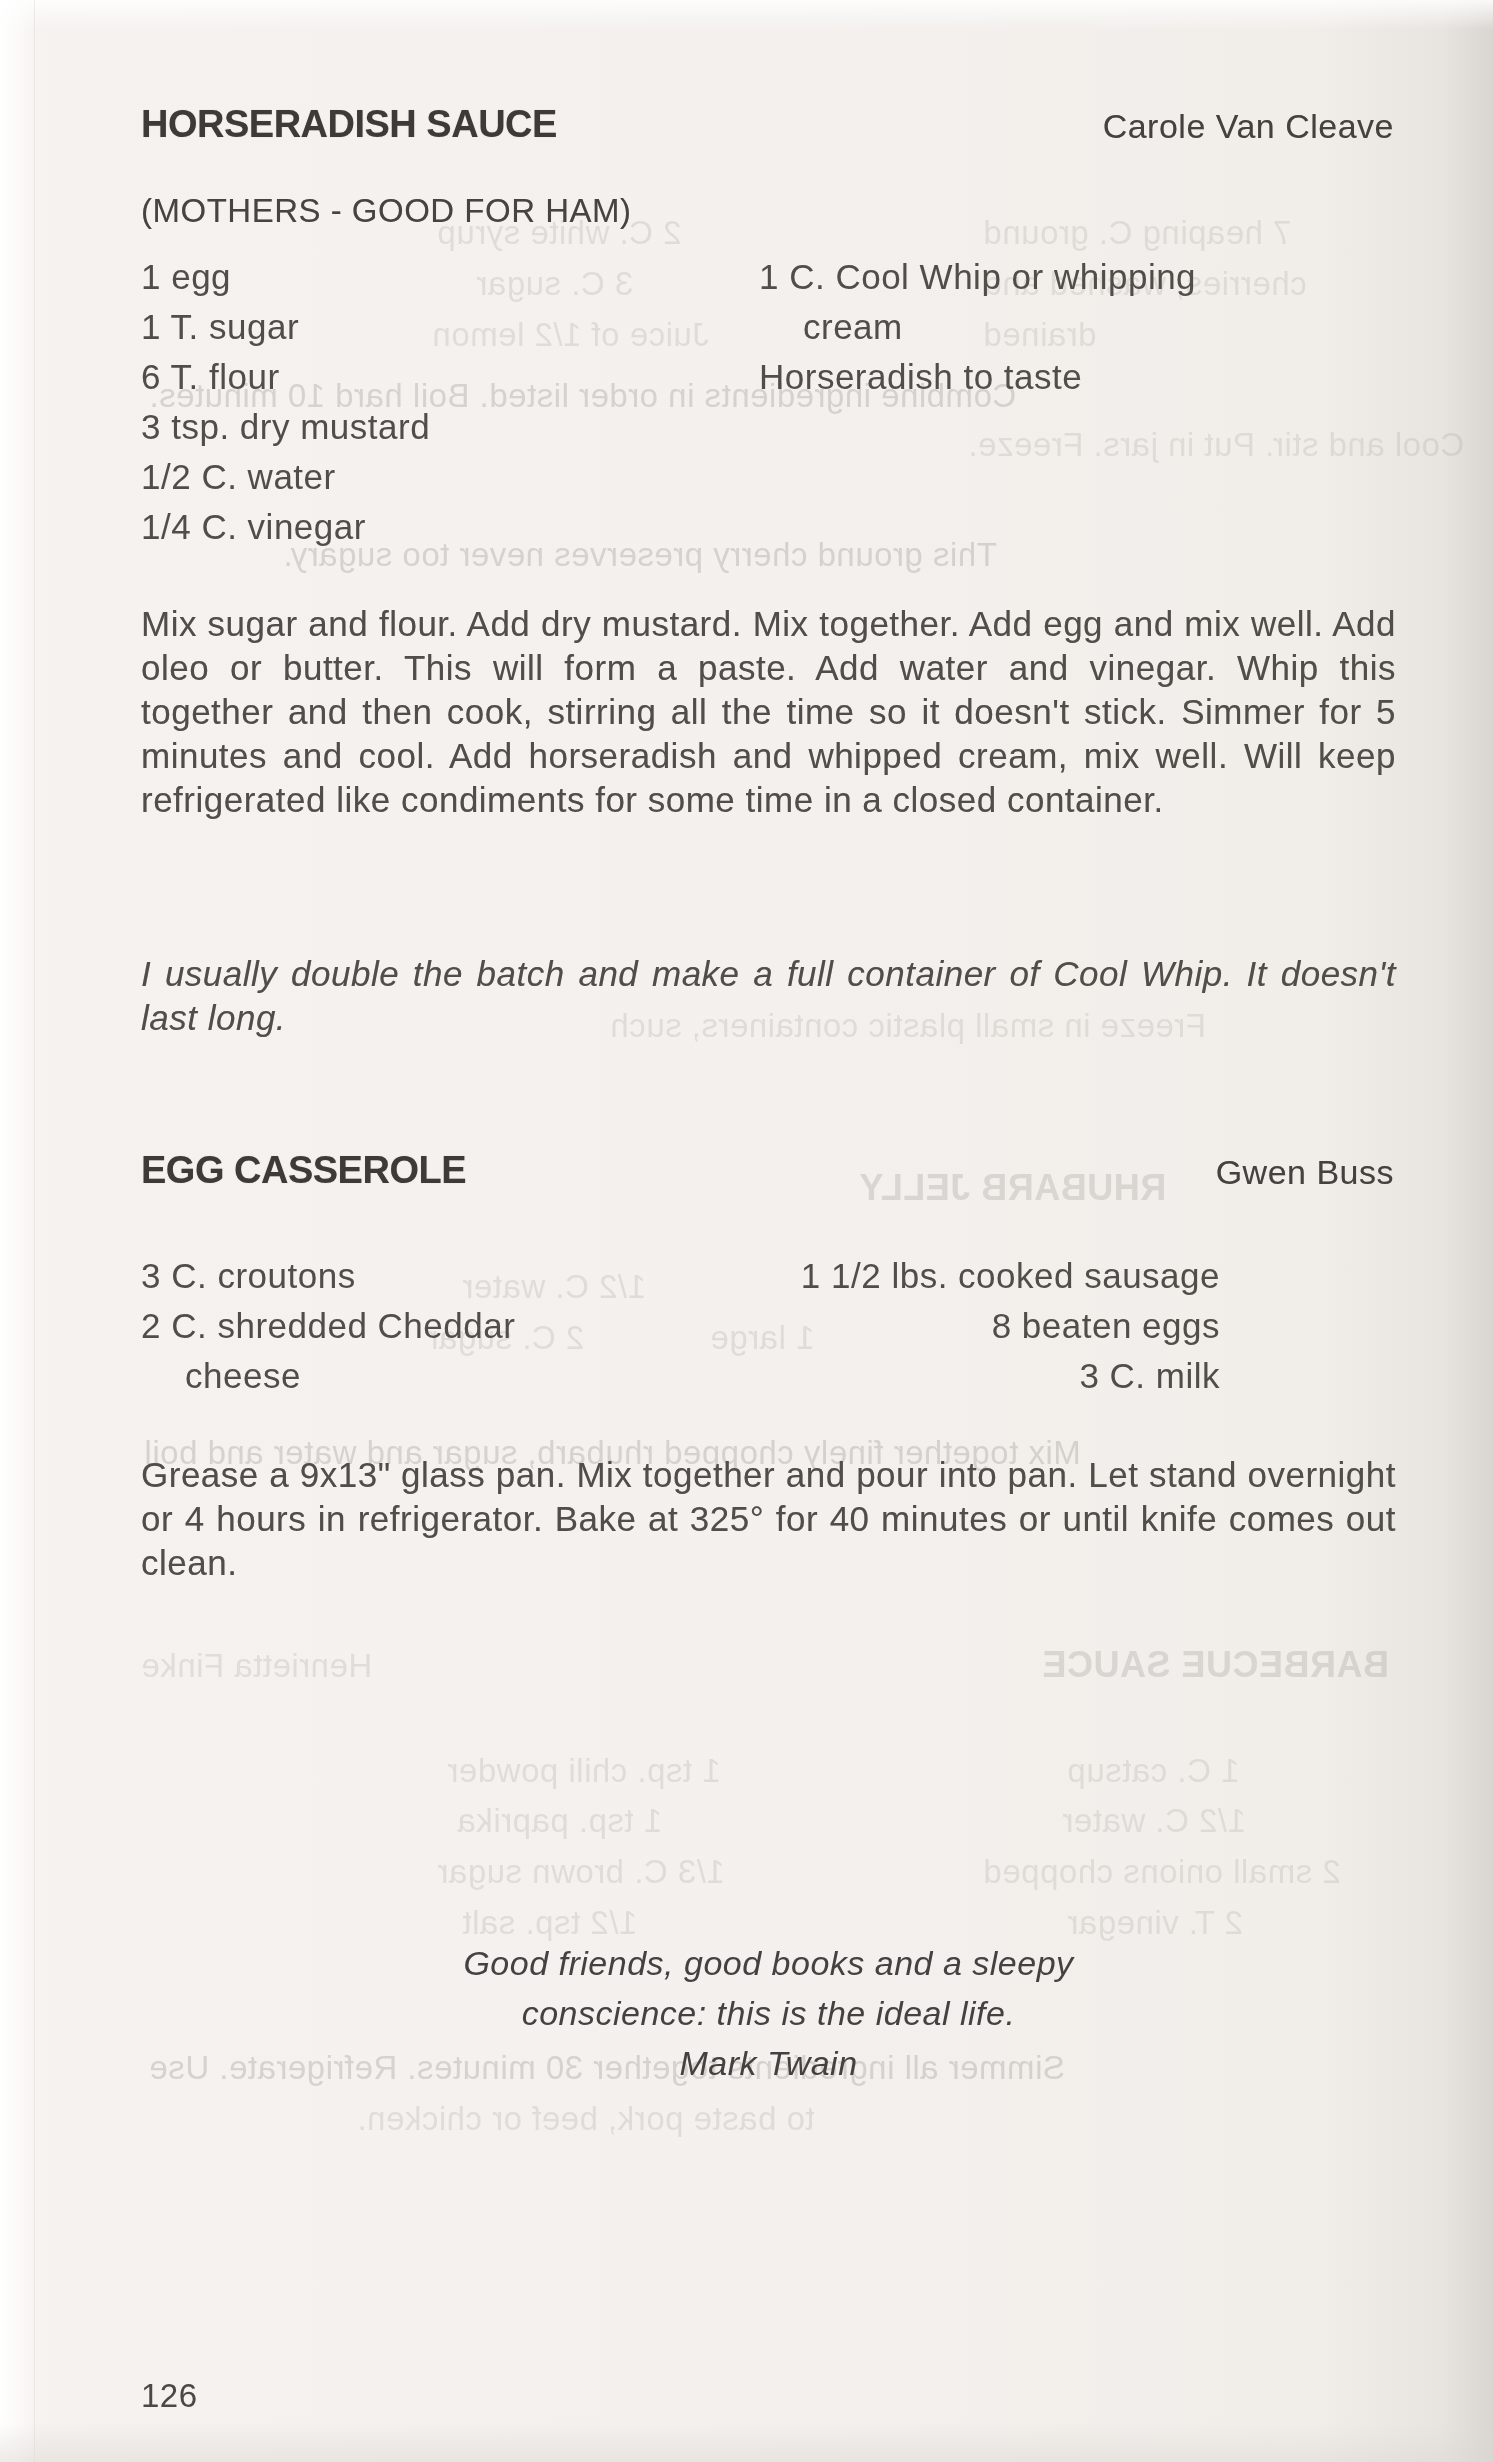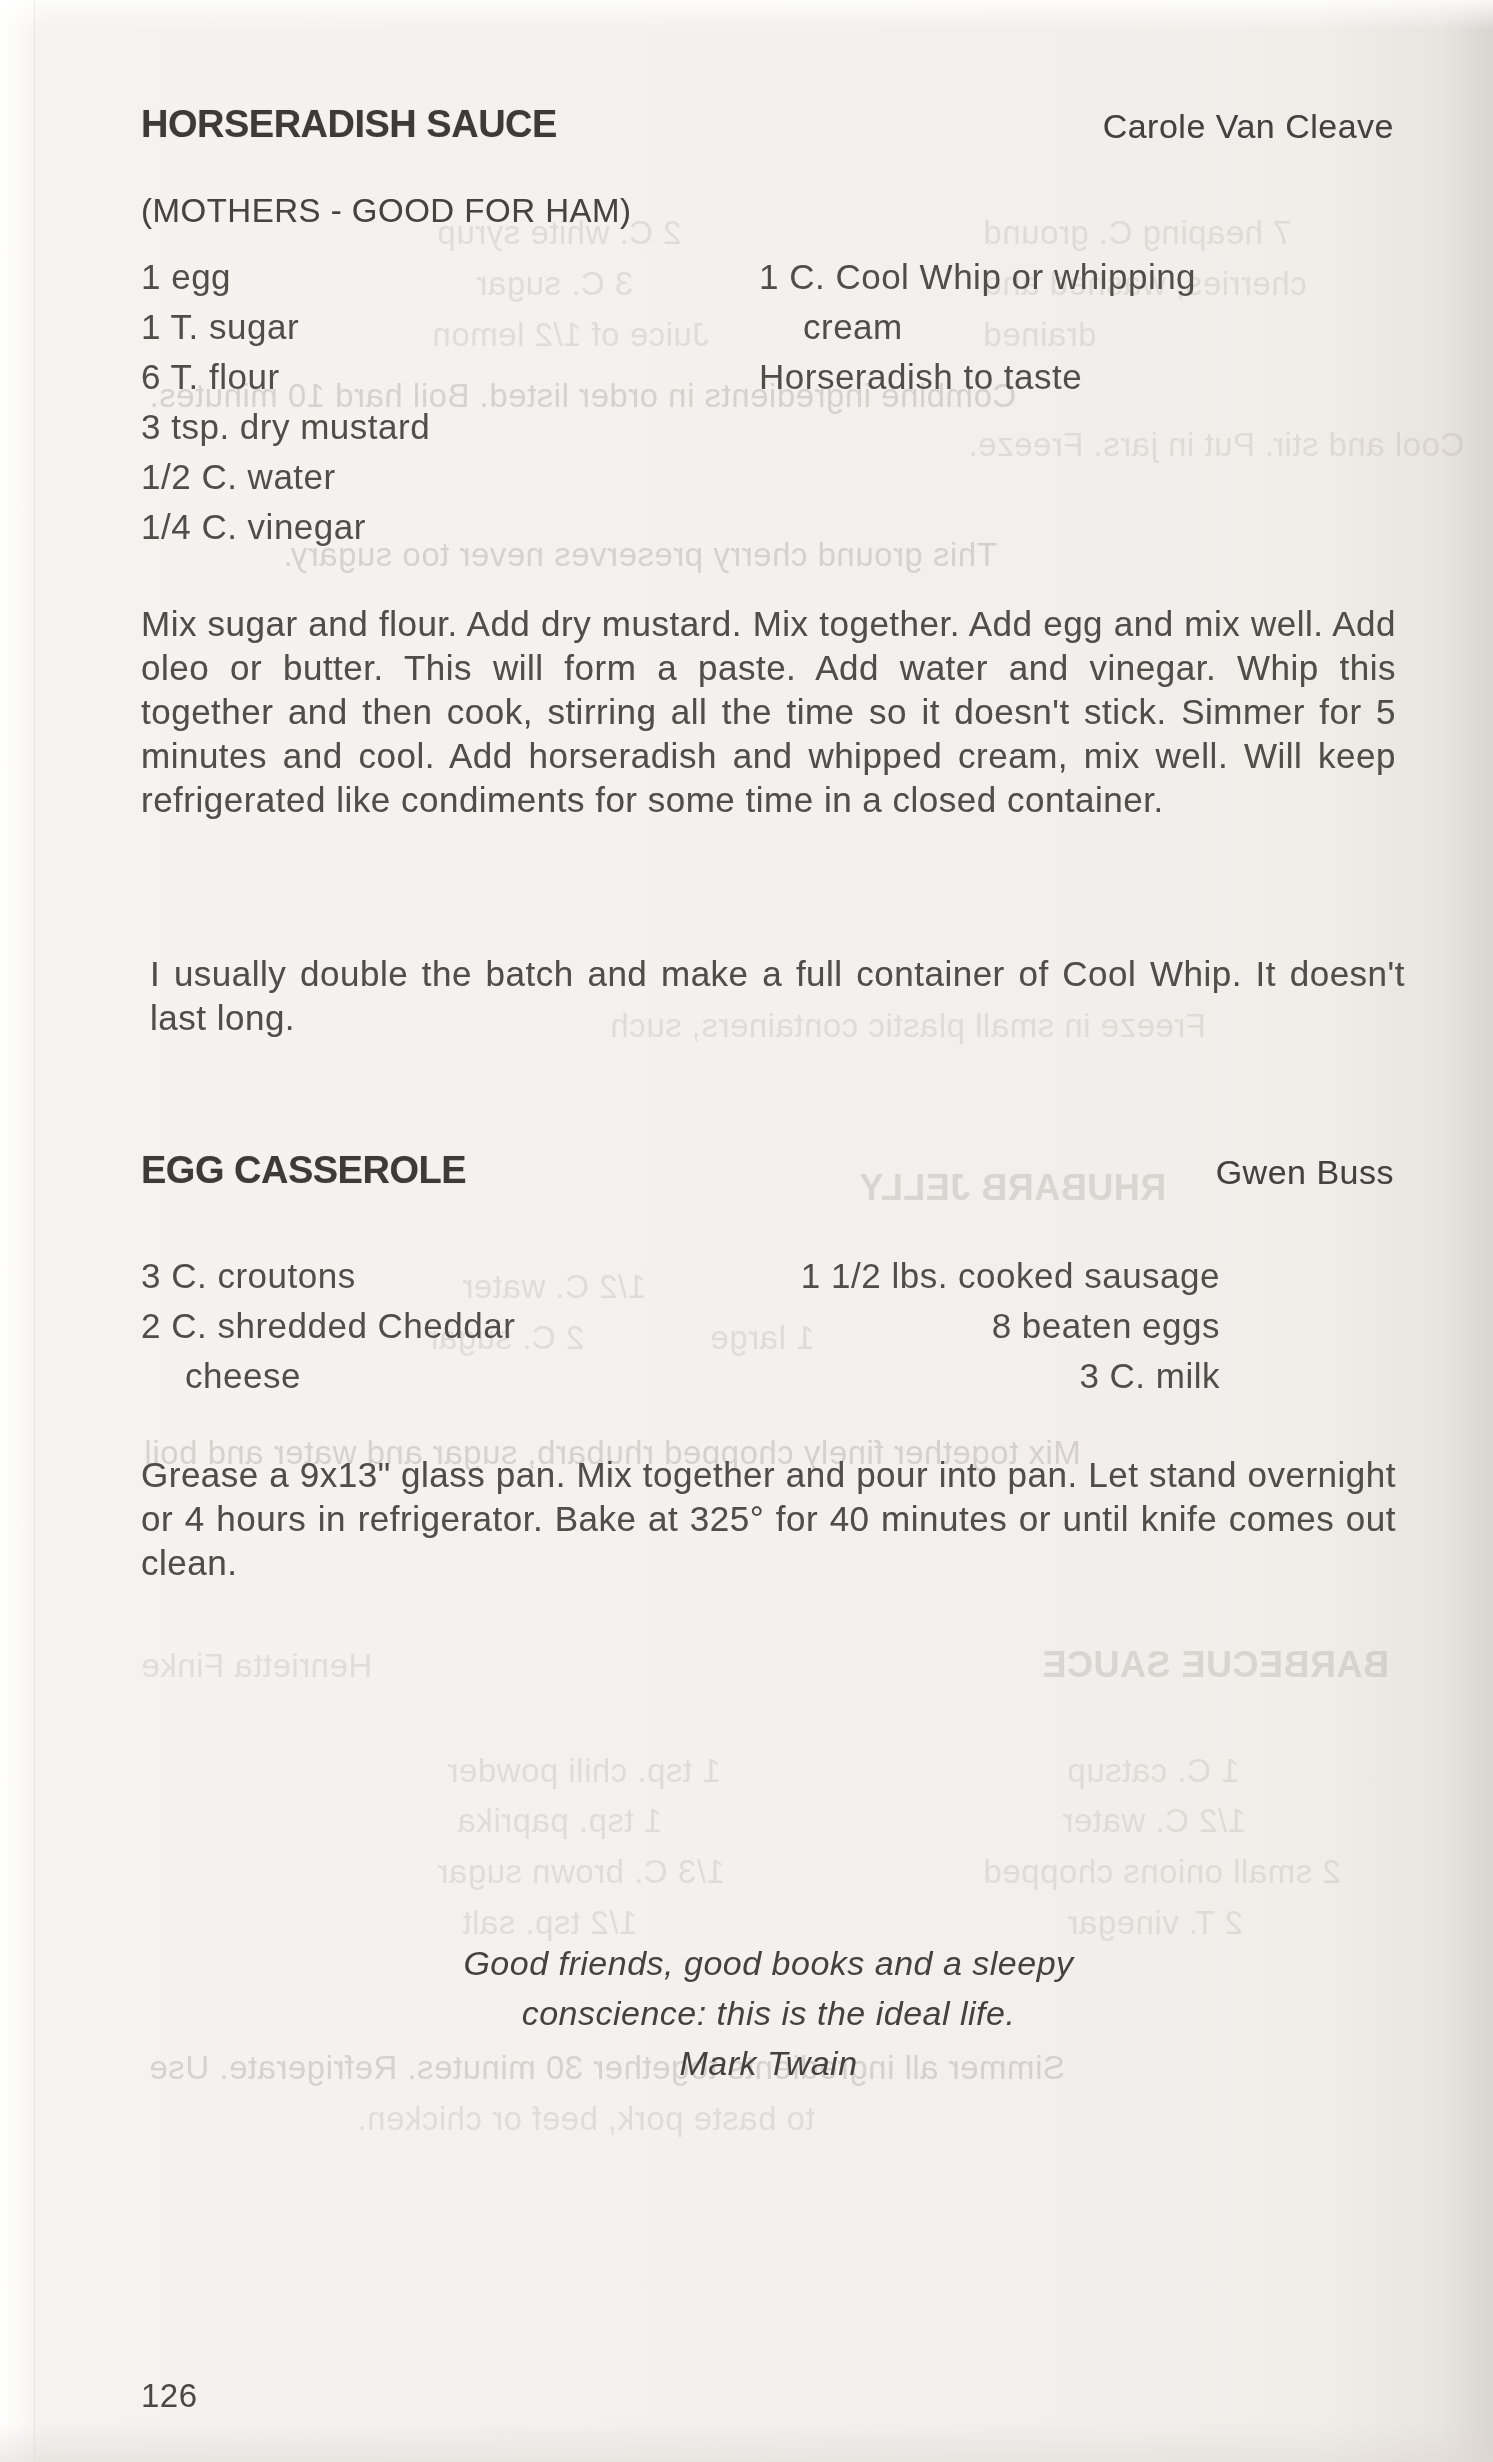--- a/index.html
+++ b/index.html
@@ -87,21 +87,21 @@
       <div>3 tsp. dry mustard</div>
       <div>1/2 C. water</div>
       <div>1/4 C. vinegar</div>
     </div>
     <div class="abs ing" style="left:759px;top:252px;width:491px;">
       <div>1 C. Cool Whip or whipping cream</div>
       <div>Horseradish to taste</div>
     </div>
 
     <div class="abs para" style="left:141px;top:602px;width:1255px;">Mix sugar and flour. Add dry mustard. Mix together. Add egg and mix well. Add oleo or butter. This will form a paste. Add water and vinegar. Whip this together and then cook, stirring all the time so it doesn't stick. Simmer for 5 minutes and cool. Add horseradish and whipped cream, mix well. Will keep refrigerated like condiments for some time in a closed container.</div>
-    <div class="abs para" style="left:150px;top:952px;width:1255px;">I usually double the batch and make a full container of Cool Whip. It doesn't last long.</div>
+    <div class="abs para" style="left:141px;top:952px;width:1255px;font-style:italic;">I usually double the batch and make a full container of Cool Whip. It doesn't last long.</div>
   </div>
 
   <div>
     <div class="abs rtitle" style="left:141px;top:1149px;">EGG CASSEROLE</div>
     <div class="abs rauthor" style="right:99px;top:1153px;">Gwen Buss</div>
 
     <div class="abs ing" style="left:141px;top:1251px;width:447px;">
       <div>3 C. croutons</div>
       <div>2 C. shredded Cheddar cheese</div>
     </div>

